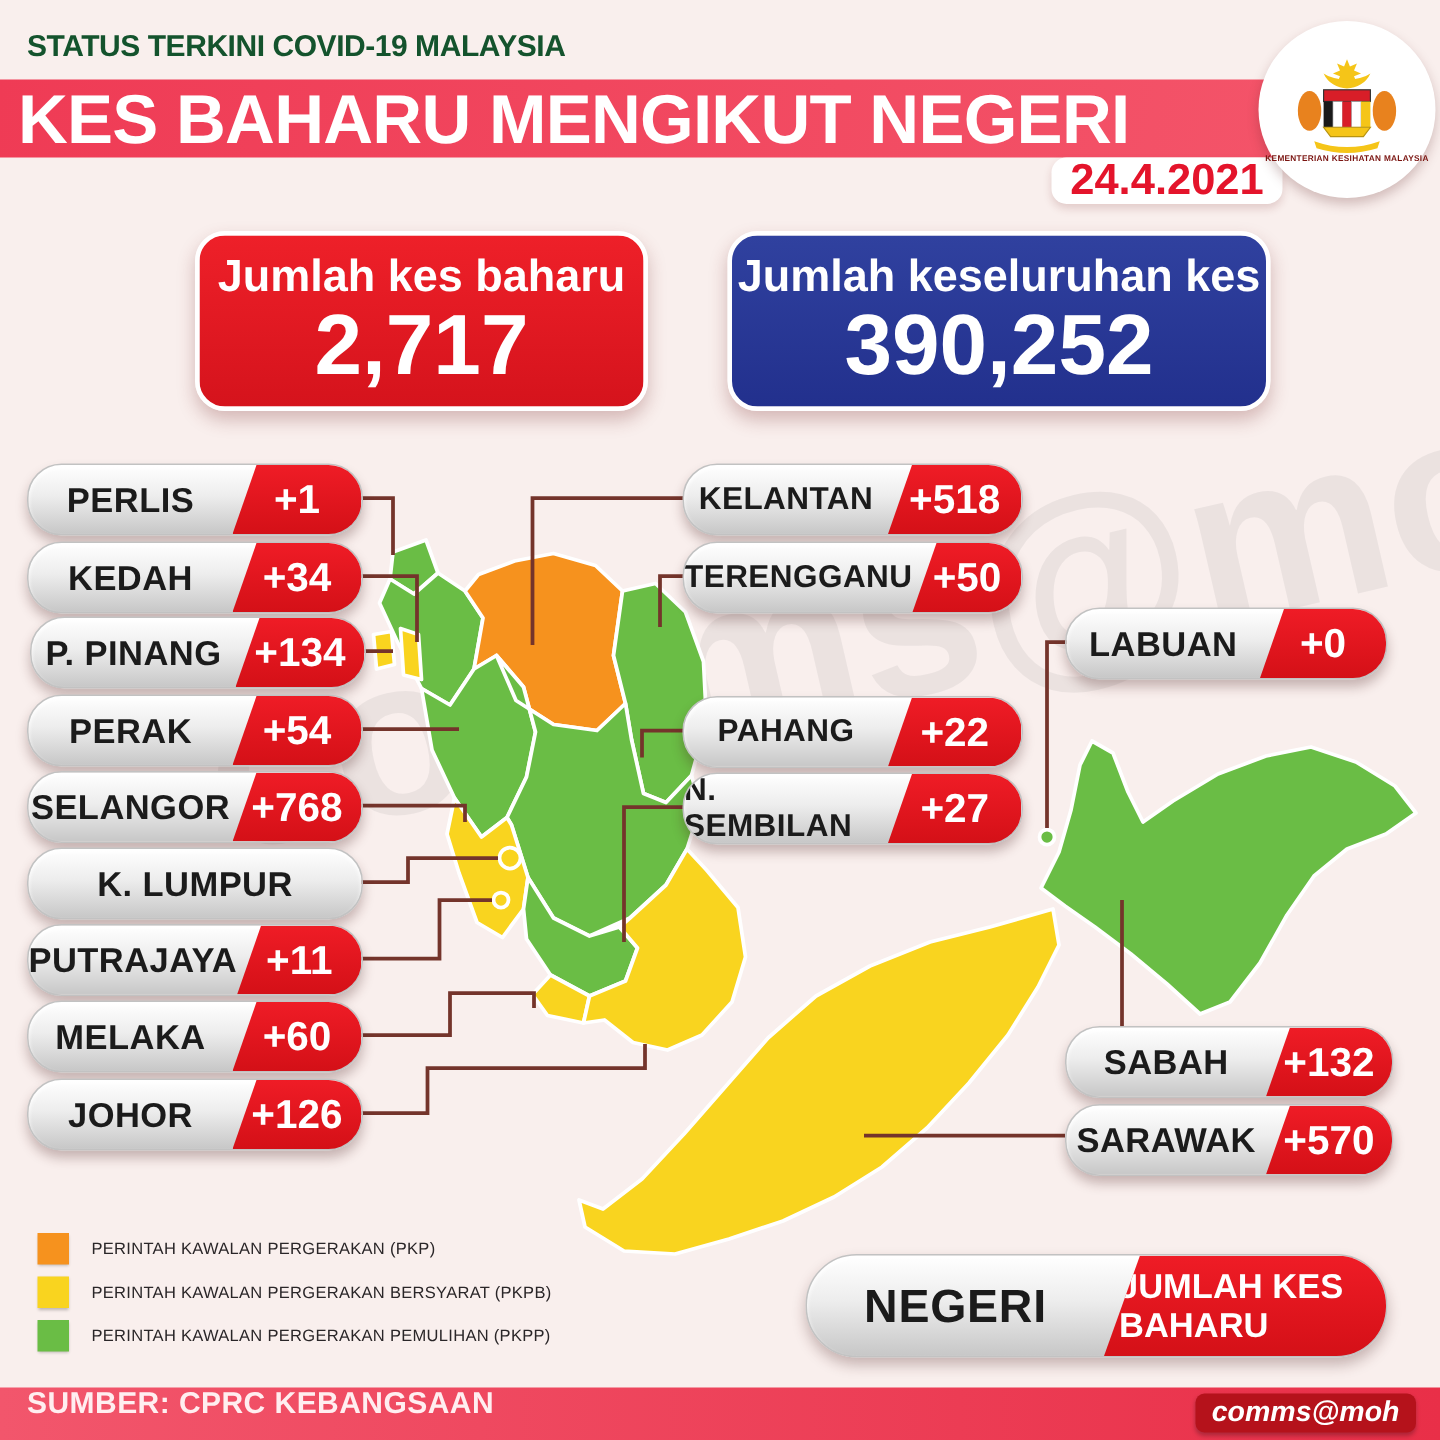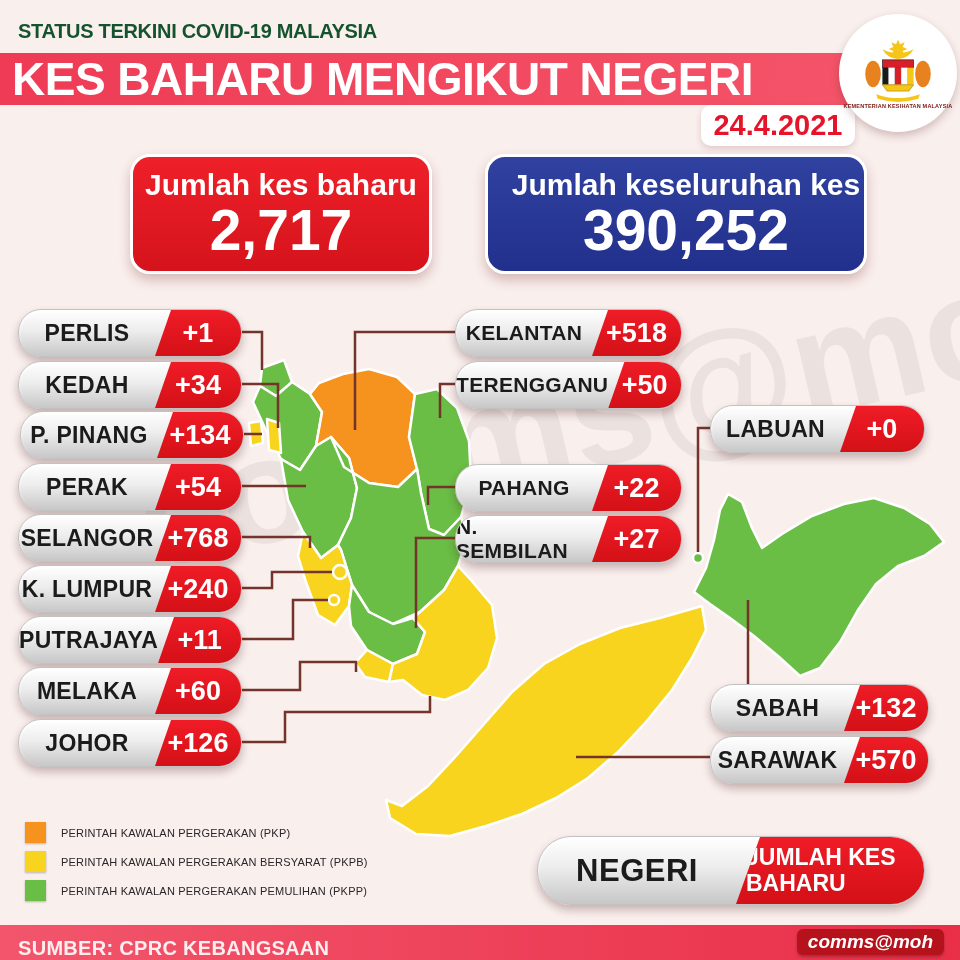--- a/index.html
+++ b/index.html
@@ -12,33 +12,33 @@
   .banner{position:absolute;left:0;top:53px;width:940px;height:52px;
           background:linear-gradient(100deg,#ef3b55,#f4566b);
           border-radius:0 14px 14px 0;display:flex;align-items:center;}
   .banner-text{color:#fff;font-size:46px;font-weight:bold;margin-left:12px;
                letter-spacing:-.5px;white-space:nowrap;}
   .logo{position:absolute;left:839px;top:14px;width:118px;height:118px;border-radius:50%;
         background:#fff;box-shadow:0 4px 8px rgba(90,30,30,.25);z-index:5;
         display:flex;flex-direction:column;align-items:center;justify-content:center;}
   .logo-caption{font-size:5.5px;font-weight:bold;color:#7a1410;margin-top:1px;
                 text-align:center;letter-spacing:.2px;}
-  .date-badge{position:absolute;left:701px;top:105px;width:154px;height:41px;background:#fff;
+  .date-badge{position:absolute;left:701px;top:105px;width:154px;height:31px;background:#fff;
               border-radius:10px;box-shadow:0 3px 6px rgba(120,40,40,.18);
               display:flex;align-items:center;justify-content:center;
               font-size:29px;font-weight:bold;color:#e4142b;}
 
   
   .card{position:absolute;border-radius:20px;color:#fff;text-align:center;
         display:flex;flex-direction:column;justify-content:center;
         border:3px solid #fff;box-shadow:0 6px 12px rgba(120,40,40,.28);}
   .card-red{left:130px;top:154px;width:296px;height:114px;
             background:linear-gradient(180deg,#ee2029,#d5131c);}
   .card-blue{left:485px;top:154px;width:356px;height:114px;
-             background:linear-gradient(180deg,#30419f,#22308d);padding-left:20px;}
+             background:linear-gradient(180deg,#30419f,#22308d);}
   .clabel{font-size:30px;font-weight:bold;line-height:1.1;}
   .cvalue{font-size:57px;font-weight:bold;line-height:1.05;}
 
   
   svg.map{position:absolute;left:0;top:0;z-index:1;}
   .green{fill:#6abd45;}  .yellow{fill:#f9d41f;}  .orange{fill:#f6921e;}
   .state{stroke:#ffffff;stroke-width:2.5;stroke-linejoin:round;}
   .leader{fill:none;stroke:#74342b;stroke-width:2.5;}
   .wmark{font-size:150px;font-weight:bold;fill:#8a8a8a;opacity:.12;}
 
@@ -72,21 +72,21 @@
 
   
   .legend{position:absolute;left:25px;top:822px;z-index:2;}
   .legend-row{display:flex;align-items:center;margin-bottom:8px;height:21px;}
   .swatch{width:21px;height:21px;margin-right:15px;box-shadow:0 1px 2px rgba(0,0,0,.25);}
   .sw-orange{background:#f6921e;} .sw-yellow{background:#f9d41f;} .sw-green{background:#6abd45;}
   .legend-label{font-size:11px;font-weight:normal;color:#2a2628;letter-spacing:.2px;}
 
   
   .footer{position:absolute;left:0;top:925px;width:960px;height:35px;z-index:3;
-          background:linear-gradient(90deg,#f2566c,#e92f48);display:flex;align-items:flex-end;}
+          background:linear-gradient(90deg,#f2566c,#e92f48);display:flex;align-items:flex-start;}
   .source{margin-left:18px;font-size:20px;font-weight:bold;color:#ffeef0;letter-spacing:.3px;}
   .credit{position:absolute;right:16px;top:4px;background:#b5121b;color:#fff;
           font-style:italic;font-weight:bold;font-size:19px;padding:2px 11px;
           border-radius:6px;box-shadow:0 2px 3px rgba(0,0,0,.25);}
 </style>
 </head>
 <body>
 
 <div id="stage">
 
@@ -180,21 +180,20 @@
   <div class="pill" style="left:18px;top:463px;width:222px">
     <span class="pname">PERAK</span>
     <span class="pcount">+54</span>
   </div>
   <div class="pill" style="left:18px;top:514px;width:222px">
     <span class="pname">SELANGOR</span>
     <span class="pcount">+768</span>
   </div>
   <div class="pill" style="left:18px;top:565px;width:222px">
     <span class="pname">K. LUMPUR</span>
-    <span class="pcount">+240</span>
   </div>
   <div class="pill" style="left:18px;top:616px;width:222px">
     <span class="pname">PUTRAJAYA</span>
     <span class="pcount">+11</span>
   </div>
   <div class="pill" style="left:18px;top:667px;width:222px">
     <span class="pname">MELAKA</span>
     <span class="pcount">+60</span>
   </div>
   <div class="pill" style="left:18px;top:719px;width:222px">

